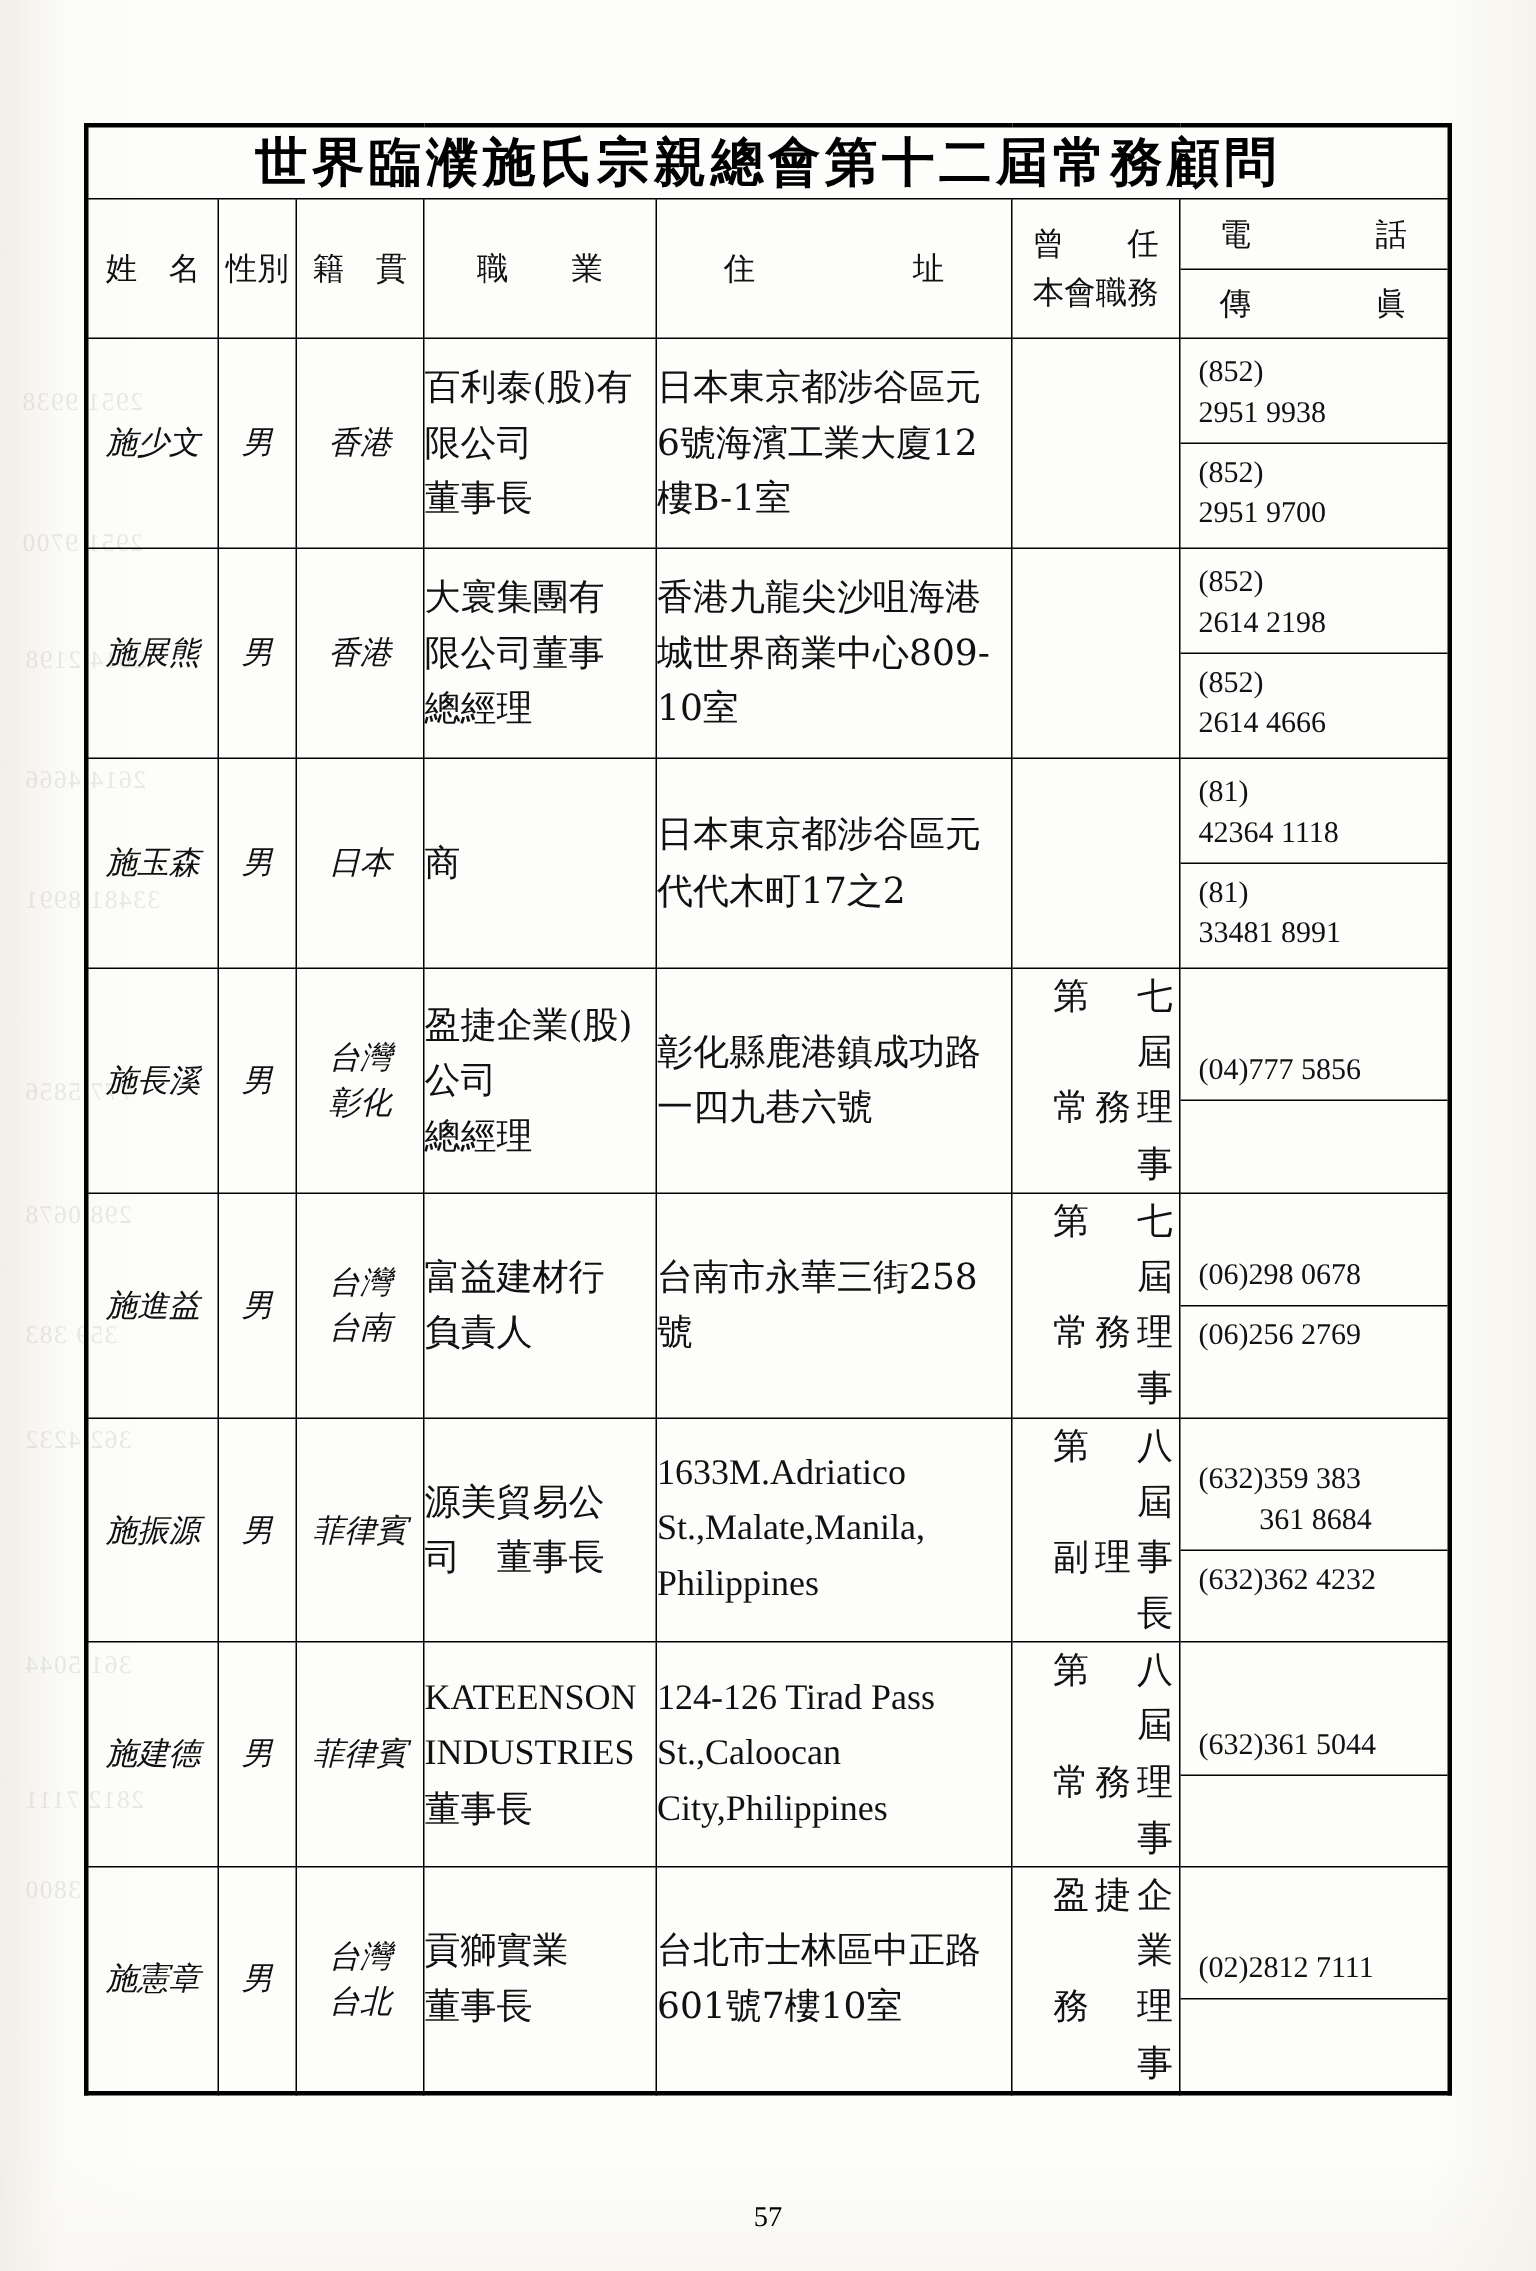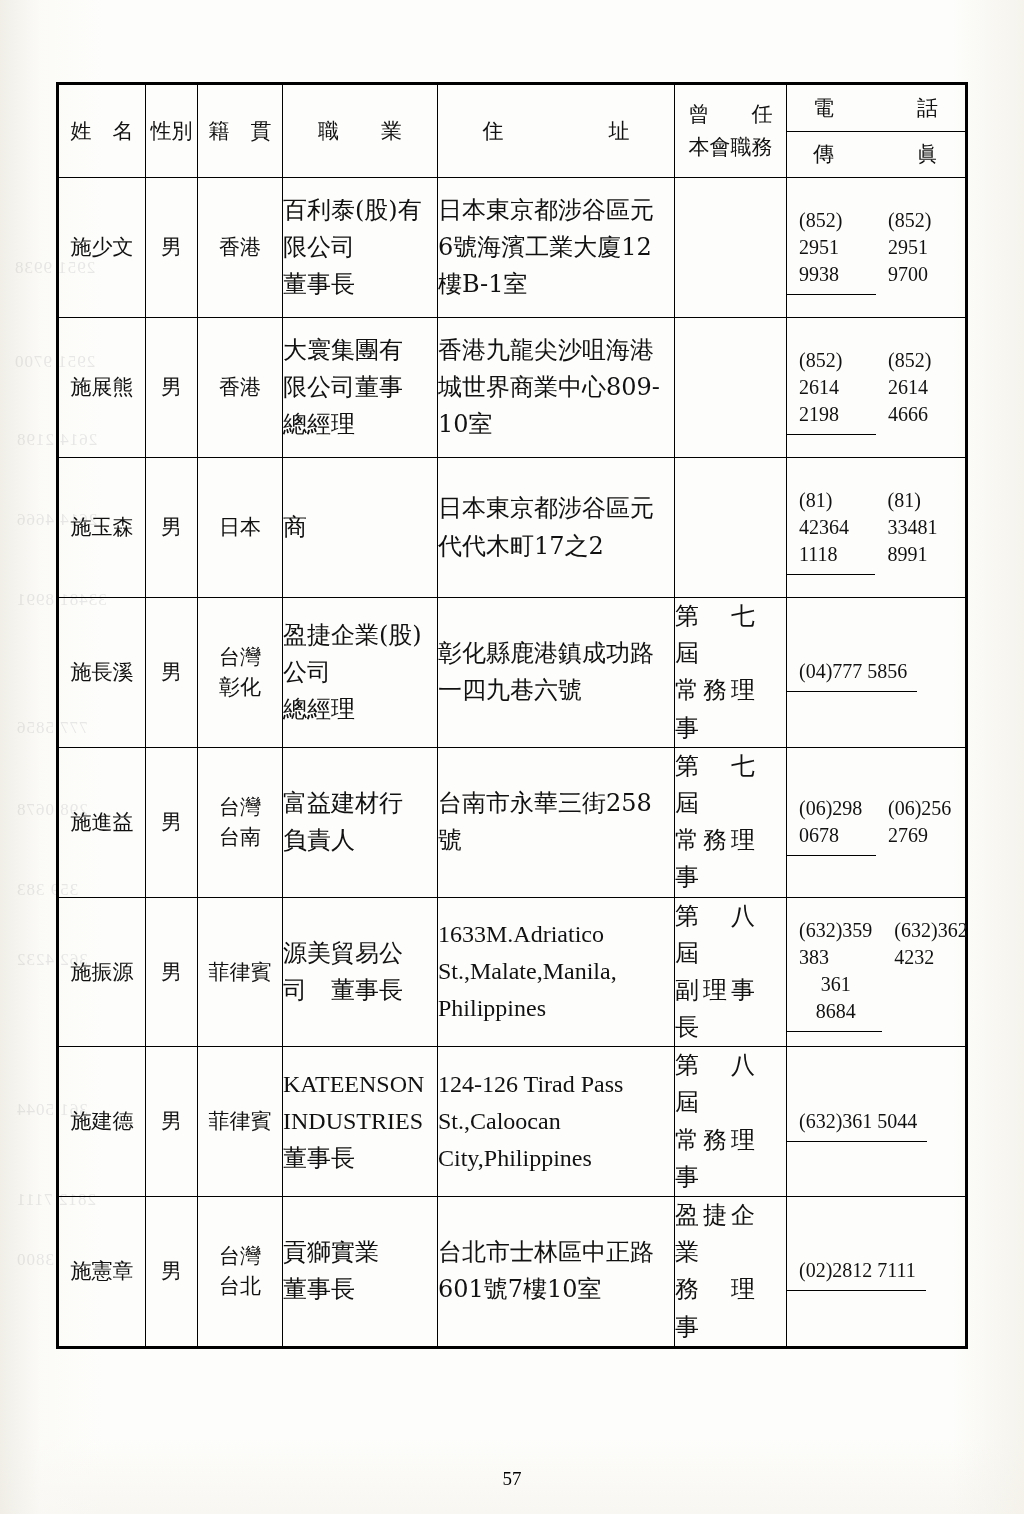--- a/index.html
+++ b/index.html
@@ -97,30 +97,31 @@
   .ph-spread {
     display: flex;
     justify-content: space-between;
     padding: 0 26px;
   }
   
   td.name, td.sex, td.origin {
     text-align: center;
     font-size: 21px;
     line-height: 1.45;
+    font-style: italic;
   }
   td.job, td.addr, td.post {
     font-size: 24px;
     line-height: 1.55;
     padding: 6px 8px;
   }
   td.job { padding-left: 10px; }
   td.addr { padding-left: 12px; }
   td.post {
-    text-align: left;
+    text-align: right;
     padding: 6px 4px;
   }
   td.post div { letter-spacing: 4px; }
   td.phone {
     padding: 0;
   }
   .tel-box, .fax-box {
     height: 50%;
     box-sizing: border-box;
     font-size: 20px;
@@ -128,20 +129,21 @@
     padding: 6px 10px 6px 12px;
     display: flex;
     flex-direction: column;
     justify-content: center;
   }
   .tel-box {
     border-bottom: 1.5px solid #000;
   }
   .phone-inner {
     display: flex;
+    flex-direction: column;
     height: 100%;
   }
   .latin {
     font-family: "Liberation Serif", serif;
   }
   .r-align { text-align: center; }
   .pg {
     position: absolute;
     left: 0;
     right: 0;
@@ -175,20 +177,25 @@
     <colgroup>
       <col style="width:88px">
       <col style="width:52px">
       <col style="width:85px">
       <col style="width:155px">
       <col style="width:237px">
       <col style="width:112px">
       <col style="width:180px">
     </colgroup>
     <tbody>
+      <tr>
+        <td class="title-cell" colspan="7">
+          <span class="title-text">世界臨濮施氏宗親總會第十二屆常務顧問</span>
+        </td>
+      </tr>
       <tr>
         <td class="hdr">姓　名</td>
         <td class="hdr">性別</td>
         <td class="hdr">籍　貫</td>
         <td class="hdr">職　　業</td>
         <td class="hdr">住　　　　　址</td>
         <td class="hdr hdr-two-line">
           <div>曾　　任</div>
           <div>本會職務</div>
         </td>

